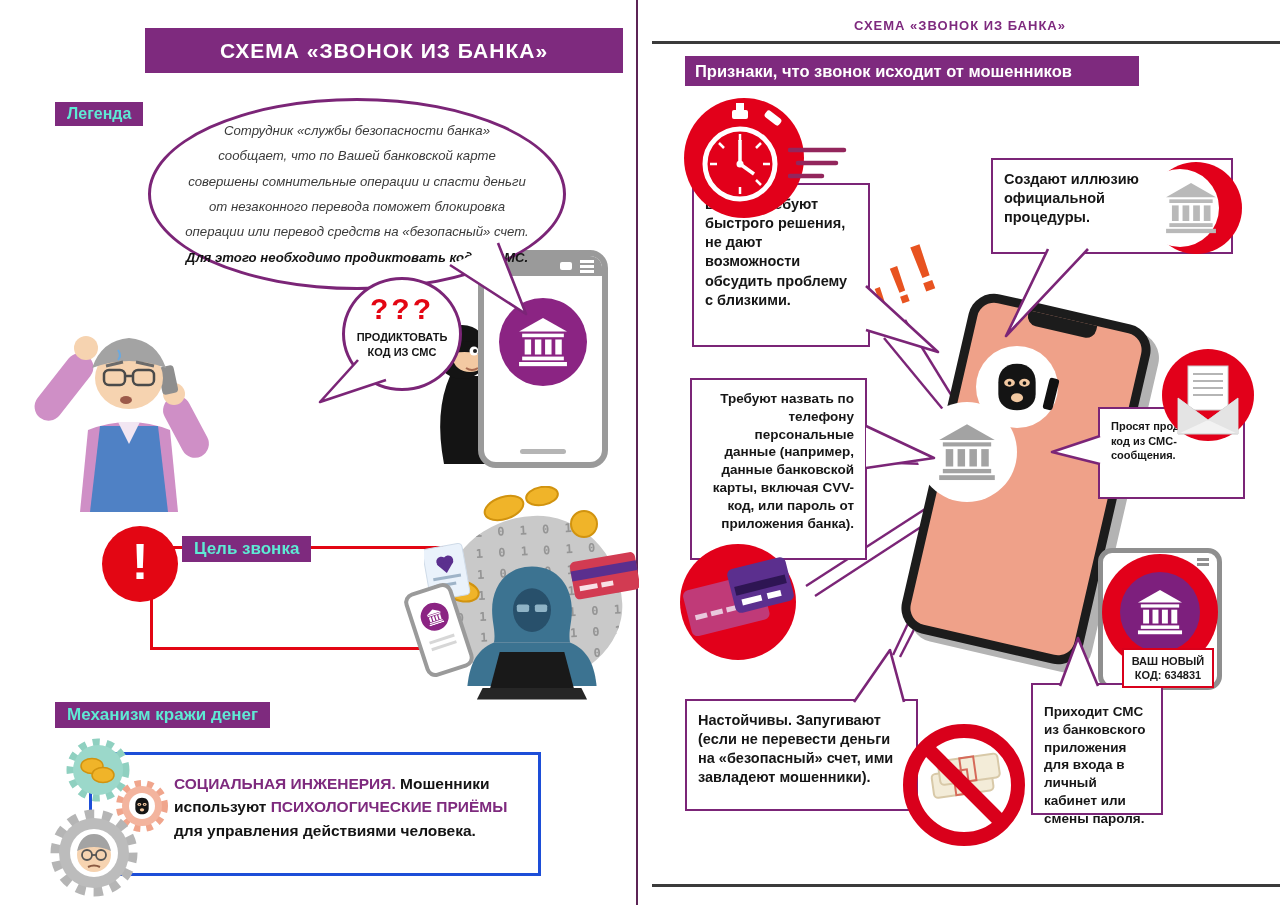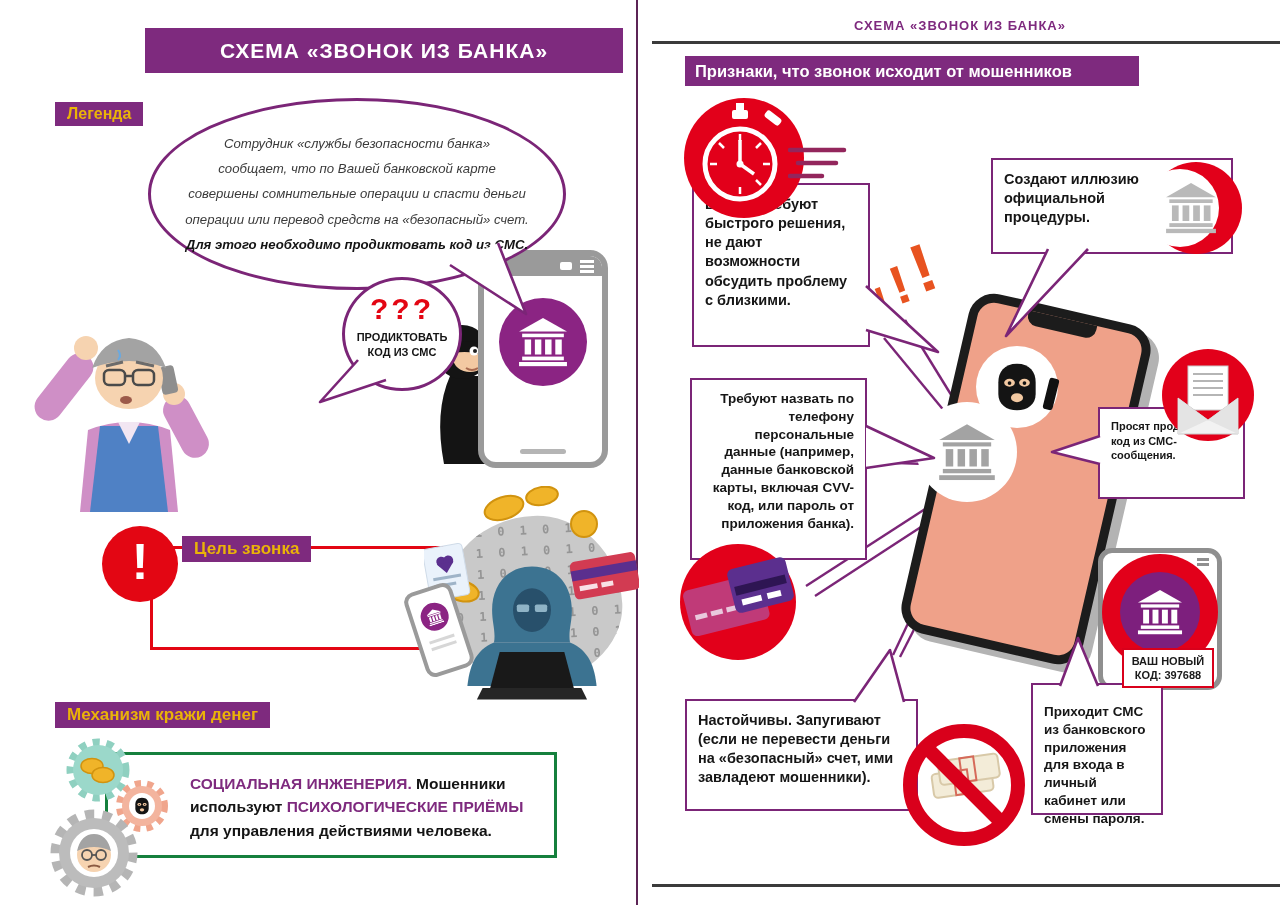--- a/index.html
+++ b/index.html
@@ -1,19 +1,19 @@
 <!DOCTYPE html>
 <html><head>
 <meta charset="utf-8">
 <style>
   html,body{margin:0;padding:0;background:#fff;}
   .page{position:relative;width:1280px;height:905px;background:#fff;overflow:hidden;
         font-family:"Liberation Sans",sans-serif;}
   .abs{position:absolute;}
-  .tag{background:#7e2a7e;color:#eab308;font-weight:700;display:inline-block;padding:3px 12px;}
+  .tag{background:#7e2a7e;color:#5eead4;font-weight:700;display:inline-block;padding:3px 12px;}
   .banner{background:#7e2a7e;color:#fff;font-weight:700;text-align:center;}
   .callout{position:absolute;background:#fff;border:2.5px solid #7b2577;box-sizing:border-box;
            color:#161616;font-weight:700;z-index:2;}
   .callout p{margin:0;padding:10px 11px;line-height:1.32;}
   .circle{border-radius:50%;}
   .bin{white-space:nowrap;font-family:"DejaVu Sans Mono",monospace;font-weight:700;
        font-size:12px;color:#959595;letter-spacing:4px;line-height:21px;}
   svg{display:block;}
   .bubble-line{display:block;}
 </style>
@@ -76,20 +76,21 @@
   <div class="abs tag" style="left:55px;top:102px;font-size:16px;">
     <span>Легенда</span>
   </div>
 
   <div class="abs circle" style="left:148px;top:98px;width:418px;height:192px;border:3px solid #7b2577;background:#fff;z-index:2;
               display:flex;flex-direction:column;justify-content:center;text-align:center;
               font-style:italic;font-size:13.2px;color:#3a3a3a;line-height:1.92;padding:6px 26px;box-sizing:border-box;">
     <span class="bubble-line">Сотрудник «службы безопасности банка»</span>
     <span class="bubble-line">сообщает, что по Вашей банковской карте</span>
     <span class="bubble-line">совершены сомнительные операции и спасти деньги</span>
+    <span class="bubble-line">от незаконного перевода поможет блокировка</span>
     <span class="bubble-line">операции или перевод средств на «безопасный» счет.</span>
     <span class="bubble-line" style="font-weight:700;color:#141414;">Для этого необходимо продиктовать код из СМС.</span>
   </div>
 
   <div class="abs circle" style="left:342px;top:277px;width:120px;height:114px;border:3px solid #7b2577;background:#fff;z-index:2;
               text-align:center;box-sizing:border-box;">
     <div style="color:#e30613;font-weight:700;font-size:30px;letter-spacing:3px;margin-top:14px;line-height:1;">???</div>
     <div style="font-weight:700;font-size:11px;color:#141414;width:92px;margin:6px auto 0;line-height:1.4;">ПРОДИКТОВАТЬ КОД ИЗ СМС</div>
   </div>
 
@@ -199,21 +200,21 @@
             <use href="#bank-sym" width="16" height="16"></use>
           </svg>
       </div>
       <div style="position:absolute;left:8px;top:48px;width:26px;height:3px;background:#d7d7d7;box-shadow:0 7px 0 #d7d7d7;"></div>
     </div>
   </div>
 
   <div class="abs tag" style="left:55px;top:702px;font-size:17px;">
     <span>Механизм кражи денег</span>
   </div>
-  <div class="abs" style="left:105px;top:752px;width:452px;height:106px;border:3px solid #15803d;box-sizing:border-box;z-index:1;">
+  <div class="abs" style="left:89px;top:752px;width:452px;height:124px;border:3px solid #1d4ed8;box-sizing:border-box;z-index:1;">
     <p style="margin:0;padding:17px 14px 0 82px;font-weight:700;font-size:15.5px;line-height:1.5;color:#141414;">
       <span style="color:#7e2a7e;">СОЦИАЛЬНАЯ ИНЖЕНЕРИЯ.</span><span> Мошенники используют </span><span style="color:#7e2a7e;">ПСИХОЛОГИЧЕСКИЕ ПРИЁМЫ</span><span> для управления действиями человека.</span>
     </p>
   </div>
   <svg class="abs" style="left:36px;top:726px;z-index:3;" width="190" height="179" viewBox="0 0 190 179">
     <g>
       <circle cx="62" cy="44" r="27" fill="none" stroke="#8fd0c0" stroke-width="9" stroke-dasharray="7 6.5"></circle>
       <circle cx="62" cy="44" r="25" fill="#9bd8ca"></circle>
       <ellipse cx="56" cy="40" rx="11" ry="7.5" fill="#f0b429" stroke="#d1930f" stroke-width="1.5"></ellipse>
       <ellipse cx="67" cy="49" rx="11" ry="7.5" fill="#f0b429" stroke="#d1930f" stroke-width="1.5"></ellipse>
@@ -365,21 +366,21 @@
               display:flex;align-items:center;justify-content:center;">
     <div class="circle" style="width:80px;height:80px;background:#7d1f7d;display:flex;align-items:center;justify-content:center;">
       <svg width="46" height="46" style="color:#fff;">
         <use href="#bank-sym" width="46" height="46"></use>
         </svg>
     </div>
   </div>
   <div class="abs" style="left:1122px;top:648px;width:92px;height:40px;background:#fff;border:2.5px solid #d9001b;z-index:4;
               box-sizing:border-box;text-align:center;font-weight:700;font-size:11px;line-height:1.28;color:#1a1a1a;padding-top:4px;">
     <div>ВАШ НОВЫЙ</div>
-    <div>КОД: 397688</div>
+    <div>КОД: 634831</div>
   </div>
 
   <div class="callout" style="left:1031px;top:683px;width:132px;height:132px;">
     <p style="font-size:13.5px;padding-top:18px;">Приходит СМС из банковского приложения для входа в личный кабинет или смены пароля.</p>
   </div>
 
   <svg class="abs" style="left:0;top:0;z-index:4;pointer-events:none;" width="1280" height="905">
     <g fill="#fff" stroke="#7b2577" stroke-width="2.6" stroke-linejoin="round">
       <path d="M450,265 L526,314 L498,243"></path>
       <path d="M358,360 L320,402 L386,380"></path>

